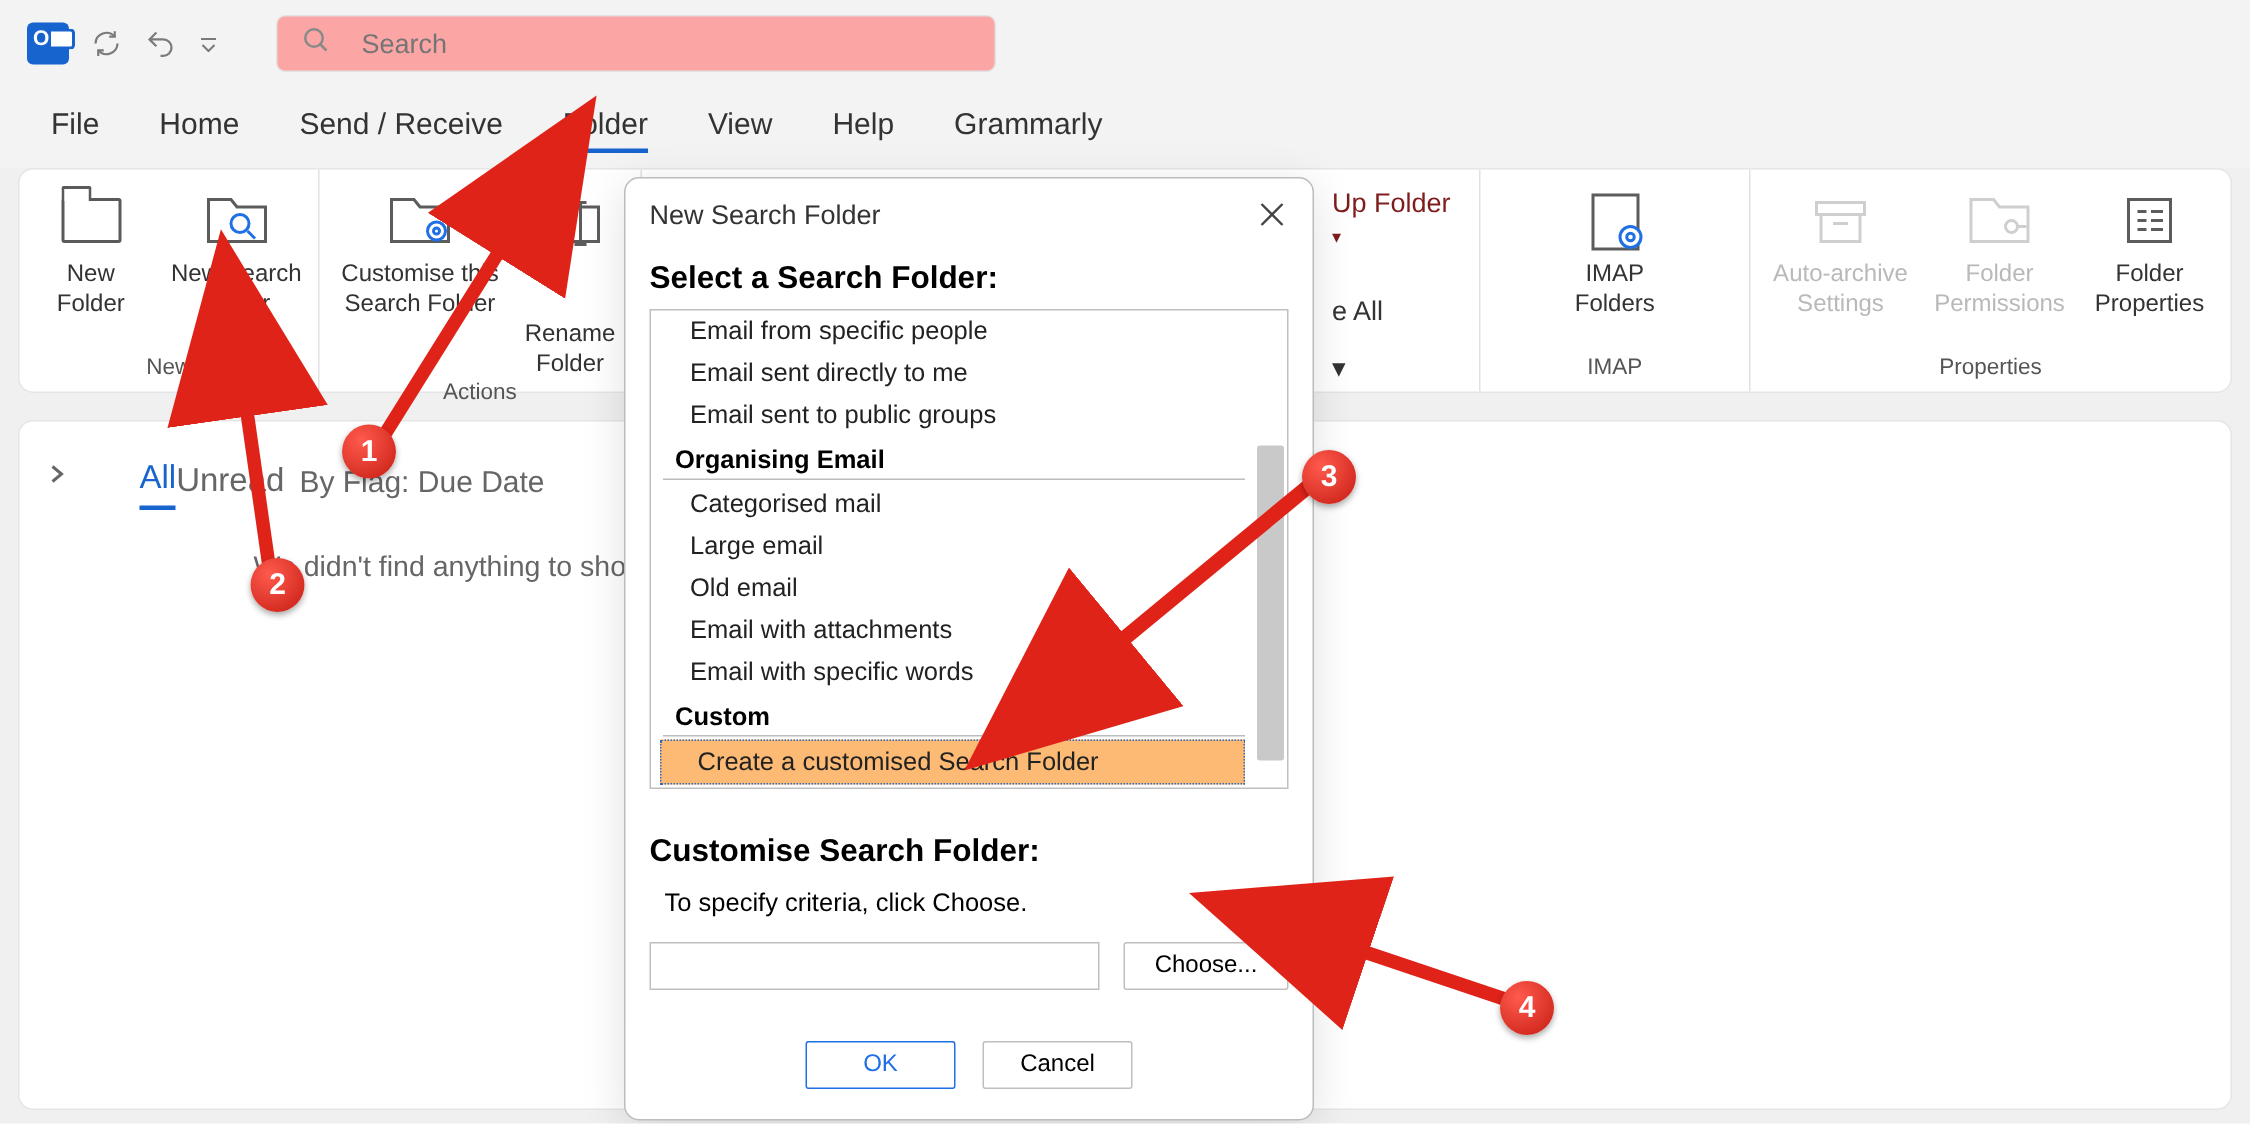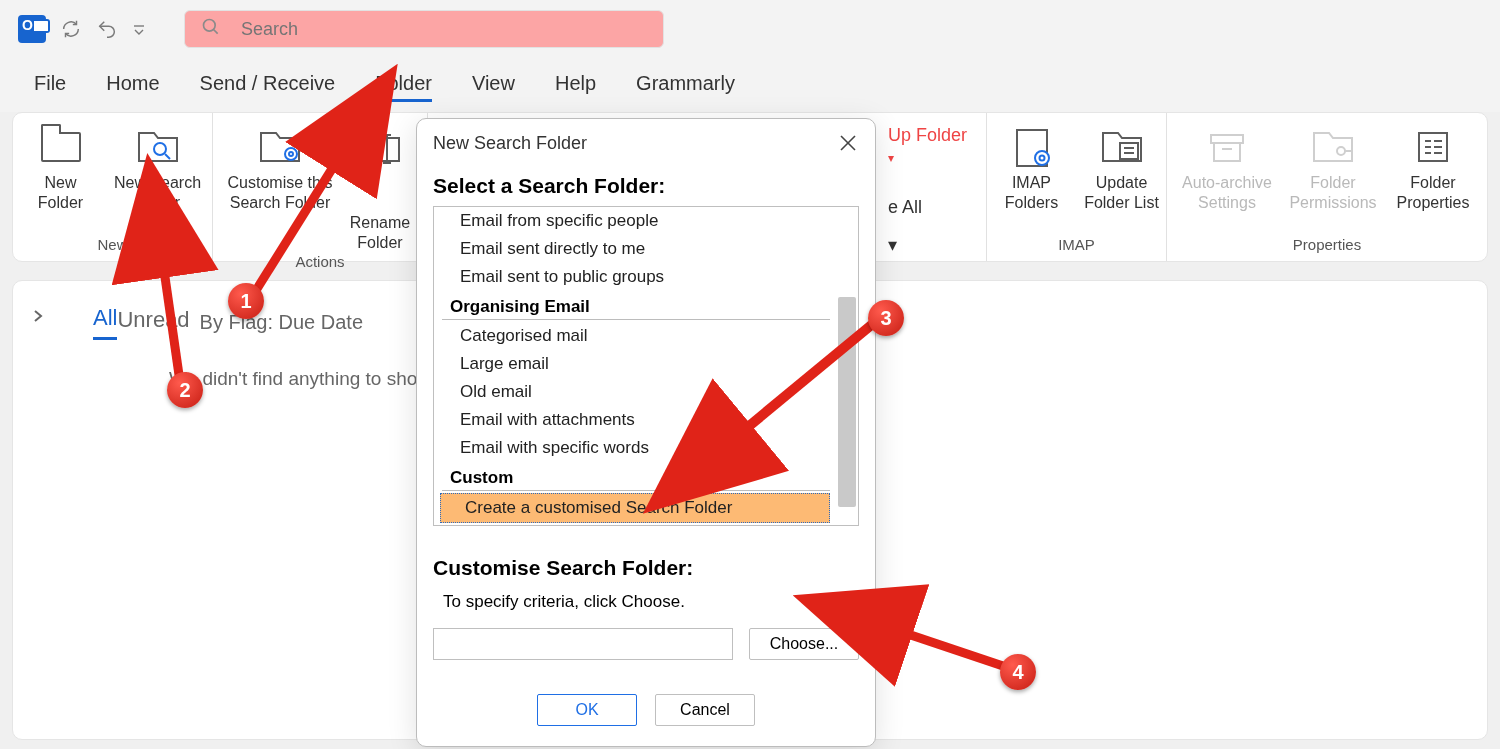--- a/index.html
+++ b/index.html
@@ -159,49 +159,37 @@
             </svg>
         </div>
         <span style="white-space:pre-line;">Rename
 Folder</span>
       </div>
     </div>
     <div class="group-label">Actions</div>
   </div>
 
   <div class="ribbon-group" style="flex:1; align-items:flex-start; padding-left:460px; padding-top:12px;">
-    <div style="font-size:18px; color:#ef4444;"><span>Up Folder</span> <span style="font-size:12px;">▾</span></div>
+    <div style="font-size:18px; color:#7f1d1d;"><span>Up Folder</span> <span style="font-size:12px;">▾</span></div>
     <div style="font-size:18px; color:#333; margin-top:30px;" class="ghost">e All</div>
     <div style="font-size:18px; color:#333; margin-top:16px;">▾</div>
   </div>
 
   <div class="ribbon-group" style="width:180px;">
     <div class="rib-items">
       <div class="rib-btn">
         <div class="ic">
           <svg width="40" height="42" viewBox="0 0 40 42" fill="none" stroke="#5c5c5c" stroke-width="2">
               <rect x="5" y="4" width="30" height="36"></rect>
               <circle cx="30" cy="32" r="7" stroke="#1f6fe5" fill="#fff"></circle>
               <circle cx="30" cy="32" r="2.5" stroke="#1f6fe5"></circle>
             </svg>
         </div>
         <span style="white-space:pre-line;">IMAP
 Folders</span>
-      </div>
-      <div class="rib-btn">
-        <div class="ic">
-          <svg width="44" height="36" viewBox="0 0 44 36" fill="none" stroke="#5c5c5c" stroke-width="2">
-              <path d="M3 11V32h38V9H22l-4-5H3z"></path>
-              <rect x="20" y="14" width="18" height="16" fill="#fff" stroke="#5c5c5c"></rect>
-              <line x1="24" y1="19" x2="34" y2="19"></line>
-              <line x1="24" y1="24" x2="34" y2="24"></line>
-            </svg>
-        </div>
-        <span style="white-space:pre-line;">Update
-Folder List</span>
       </div>
     </div>
     <div class="group-label">IMAP</div>
   </div>
 
   <div class="ribbon-group" style="width:320px;">
     <div class="rib-items">
       <div class="rib-btn disabled" style="width:108px;">
         <div class="ic">
           <svg width="40" height="36" viewBox="0 0 40 36" fill="none" stroke="#cfcfcf" stroke-width="2">

